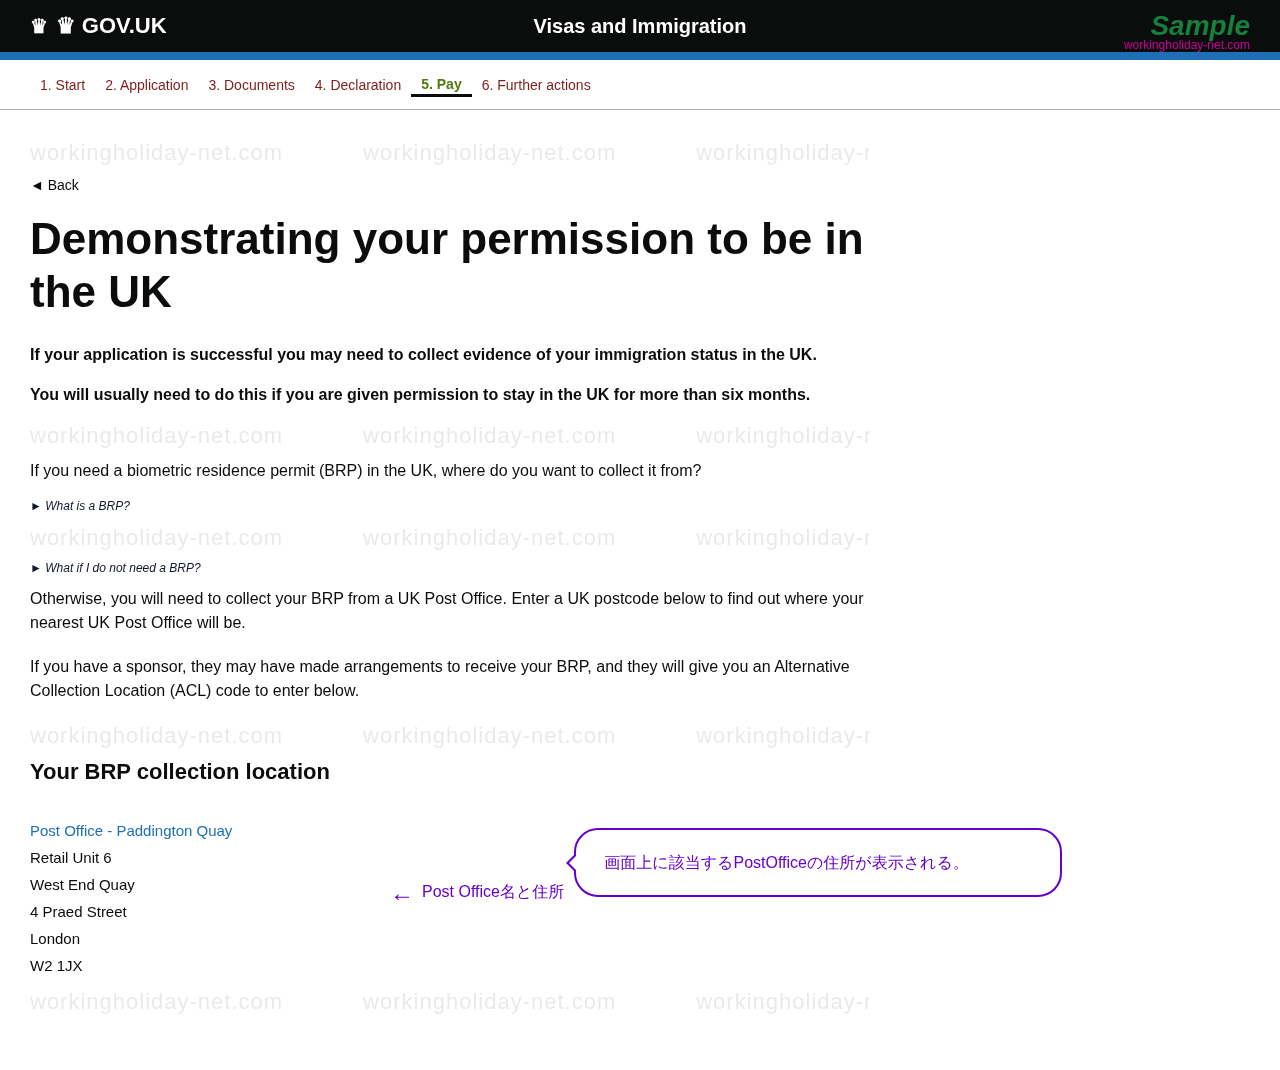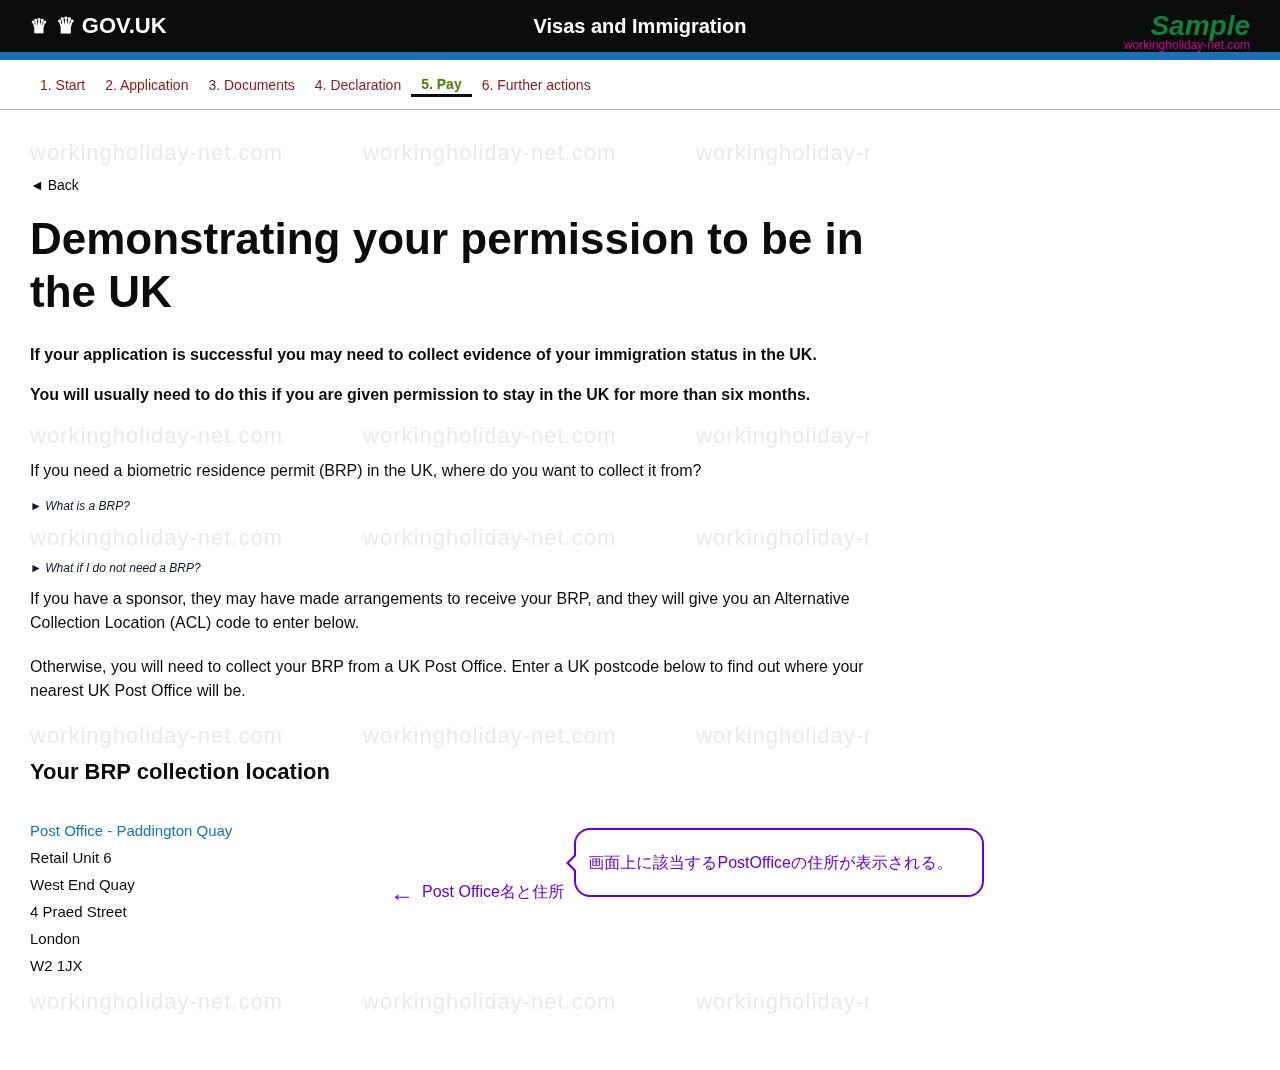--- a/index.html
+++ b/index.html
@@ -176,26 +176,26 @@
       white-space: nowrap;
       margin-top: 60px;
     }
     .arrow-symbol {
       color: #6600cc;
       font-size: 24px;
     }
 
     .callout-box {
       border: 2px solid #6600cc;
-      border-radius: 16px;
-      padding: 20px 12px;
+      border-radius: 24px;
+      padding: 20px 28px;
       color: #6600cc;
       font-size: 16px;
       line-height: 1.6;
-      width: 410px;
+      width: 488px;
       position: relative;
       background: #fff;
     }
     .callout-box::before {
       content: '';
       position: absolute;
       left: -20px;
       top: 50%;
       transform: translateY(-50%);
       border: 10px solid transparent;
@@ -281,22 +281,22 @@
 
   
   <div class="wm-row">
     <span class="wm-text">workingholiday-net.com</span>
     <span class="wm-text">workingholiday-net.com</span>
     <span class="wm-text">workingholiday-net.com</span>
   </div>
 
   <a class="expand-link">► What if I do not need a BRP?</a>
 
+  <p class="body-text">Otherwise, you will need to collect your BRP from a UK Post Office. Enter a UK postcode below to find out where your nearest UK Post Office will be.</p>
   <p class="body-text">If you have a sponsor, they may have made arrangements to receive your BRP, and they will give you an Alternative Collection Location (ACL) code to enter below.</p>
-  <p class="body-text">Otherwise, you will need to collect your BRP from a UK Post Office. Enter a UK postcode below to find out where your nearest UK Post Office will be.</p>
 
   
 
   
   <div class="wm-row">
     <span class="wm-text">workingholiday-net.com</span>
     <span class="wm-text">workingholiday-net.com</span>
     <span class="wm-text">workingholiday-net.com</span>
   </div>
 

